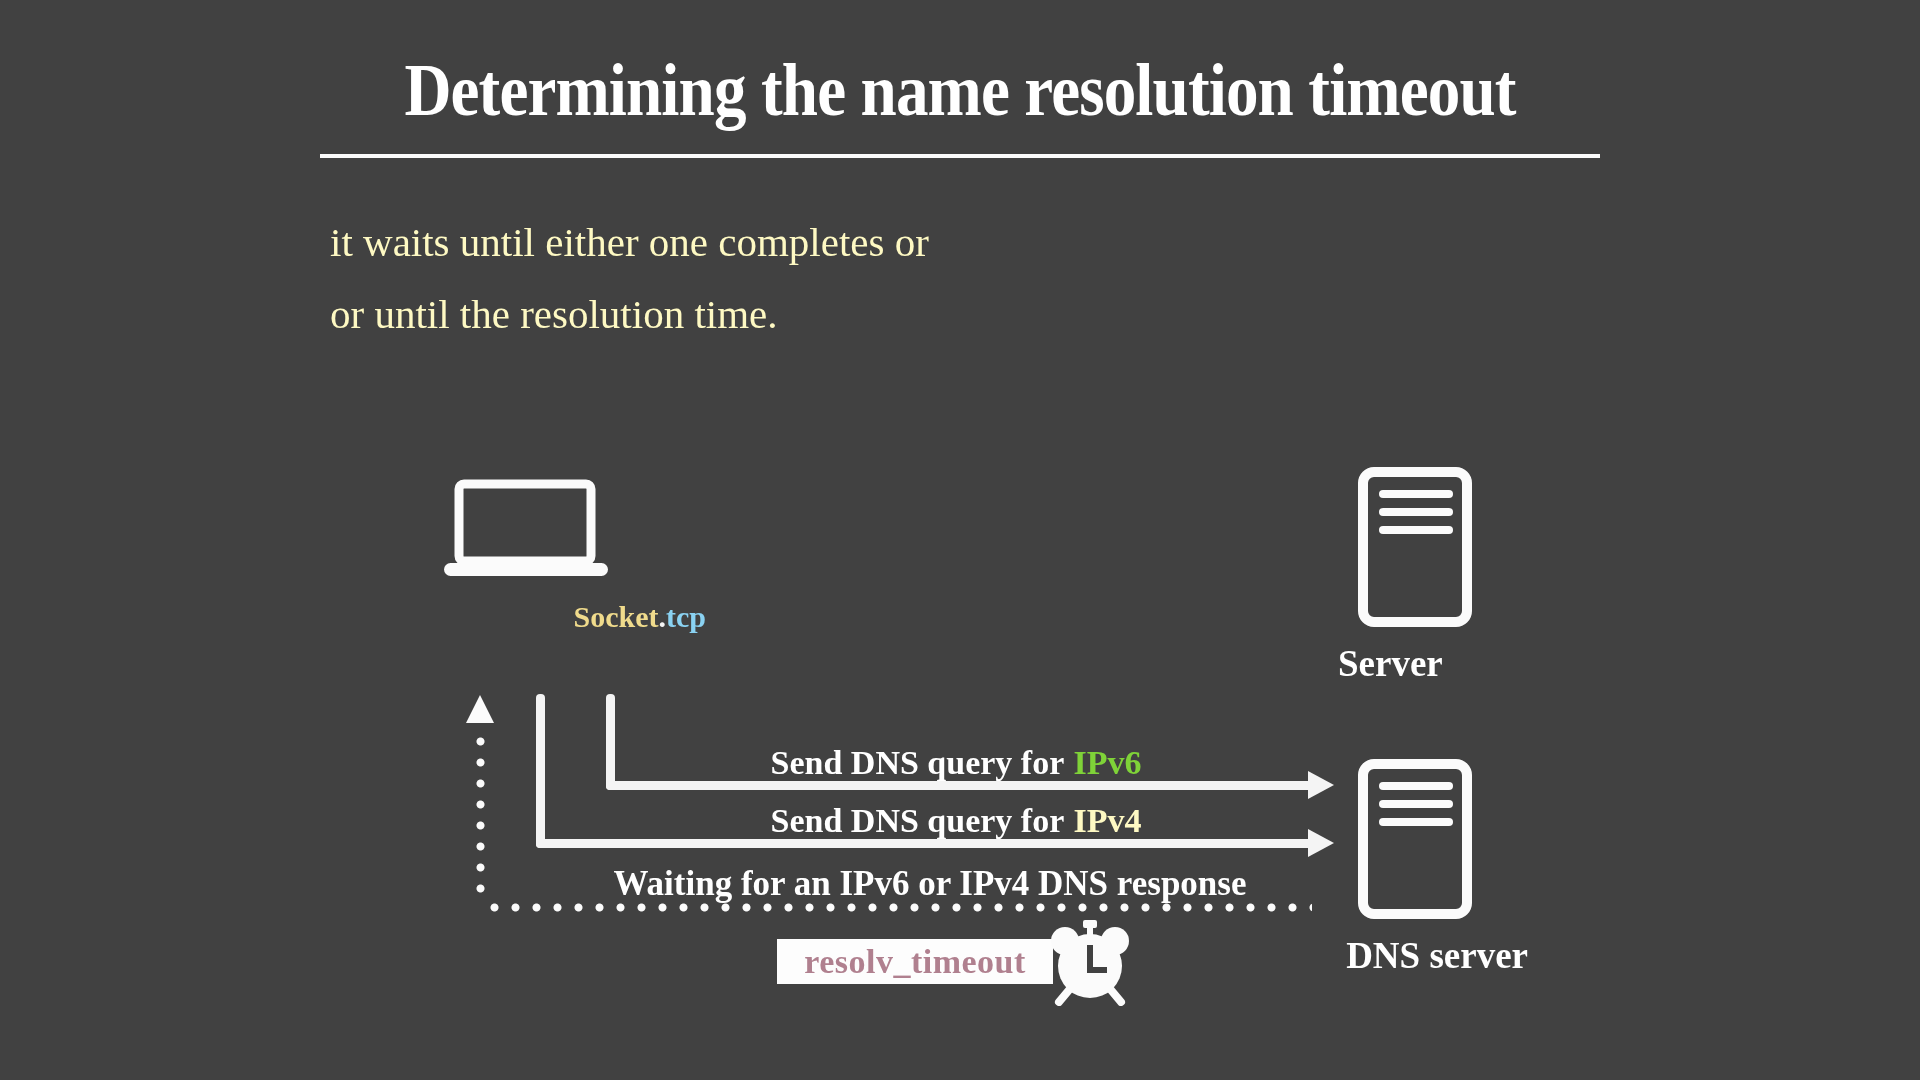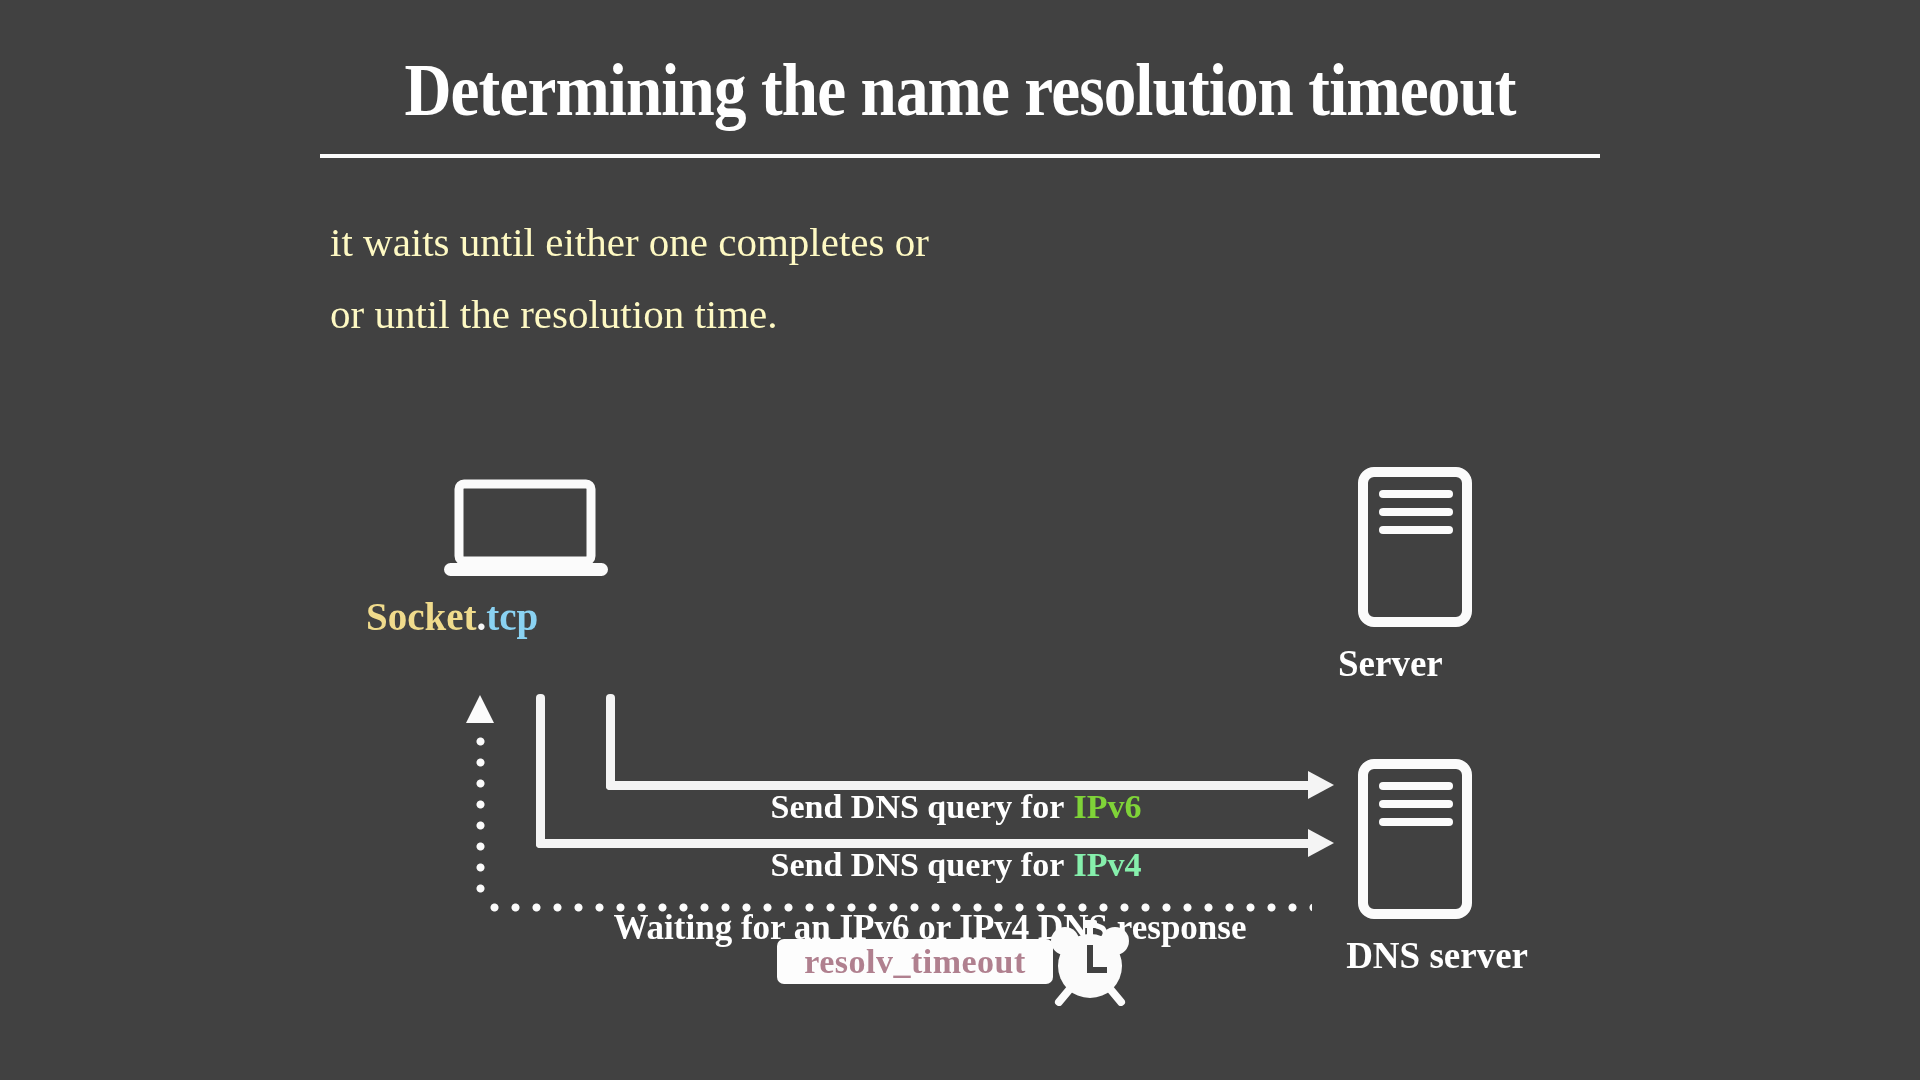--- a/index.html
+++ b/index.html
@@ -18,21 +18,21 @@
     transform:scaleX(0.88);transform-origin:50% 50%;
     white-space:nowrap;
   }
   .title-rule{left:320px;top:154px;width:1280px;height:4px;background:#fbfbfb;}
 
   
   .intro{left:330px;top:206px;font-size:41px;font-weight:400;color:#fef9c3;line-height:72px;}
 
   
   .laptop{left:444px;top:477px;}
-  .client-code{left:366px;top:590px;width:340px;text-align:left;font-weight:700;font-size:39px;line-height:53px;white-space:nowrap;}
+  .client-code{left:366px;top:590px;width:340px;text-align:right;font-weight:700;font-size:30px;line-height:53px;white-space:nowrap;}
   .c-yellow{color:#f0db8c;}
   .c-blue{color:#8ad2f2;}
   .c-dot{color:#f5f5f5;}
 
   .server-icon{left:1357px;top:466px;}
   .server-label{left:1338px;top:642px;width:155px;text-align:left;font-size:37px;font-weight:700;color:#fff;}
   .dns-icon{left:1357px;top:758px;}
   .dns-label{left:1308px;top:934px;width:220px;text-align:right;font-size:37px;font-weight:700;color:#fff;}
 
   
@@ -48,32 +48,32 @@
   
   .head-up{left:466px;top:695px;width:0;height:0;border-left:14px solid transparent;border-right:14px solid transparent;border-bottom:28px solid #fbfbfb;}
   .v-dots{left:476px;top:731px;width:9px;height:170px;
     background-image:radial-gradient(circle,#fbfbfb 3.5px,rgba(0,0,0,0) 4.5px);
     background-size:9px 21px;background-repeat:repeat-y;}
   .h-dots{left:484px;top:903px;width:828px;height:9px;
     background-image:radial-gradient(circle,#fbfbfb 3.5px,rgba(0,0,0,0) 4.5px);
     background-size:21px 9px;background-repeat:repeat-x;}
 
   
-  .msg{font-size:34px;font-weight:700;color:#fff;text-align:center;white-space:nowrap;margin-top:44px;}
+  .msg{font-size:34px;font-weight:700;color:#fff;text-align:center;white-space:nowrap;}
   .msg-ipv6{left:600px;top:744px;width:712px;}
   .msg-ipv4{left:600px;top:802px;width:712px;}
   .msg-wait{left:490px;top:864px;width:880px;font-size:35px;}
   .hl-green{color:#7fd338;margin-left:0.27em;}
-  .hl-orange{color:#86efac;margin-left:0.27em;}
+  .hl-orange{color:#fef9c3;margin-left:0.27em;}
 
   
   .timeout-box{
     left:777px;top:939px;width:276px;height:45px;background:#fdfdfd;
     display:flex;align-items:center;justify-content:center;
-    font-size:34px;font-weight:700;color:#b0808f;letter-spacing:0.5px;border-radius:7px;
+    font-size:34px;font-weight:700;color:#b0808f;letter-spacing:0.5px;
   }
   .clock{left:1048px;top:920px;}
 </style>
 </head>
 <body>
 
 <div class="slide">
 
   <div class="abs title">Determining the name resolution timeout</div>
   <div class="abs title-rule"></div>

